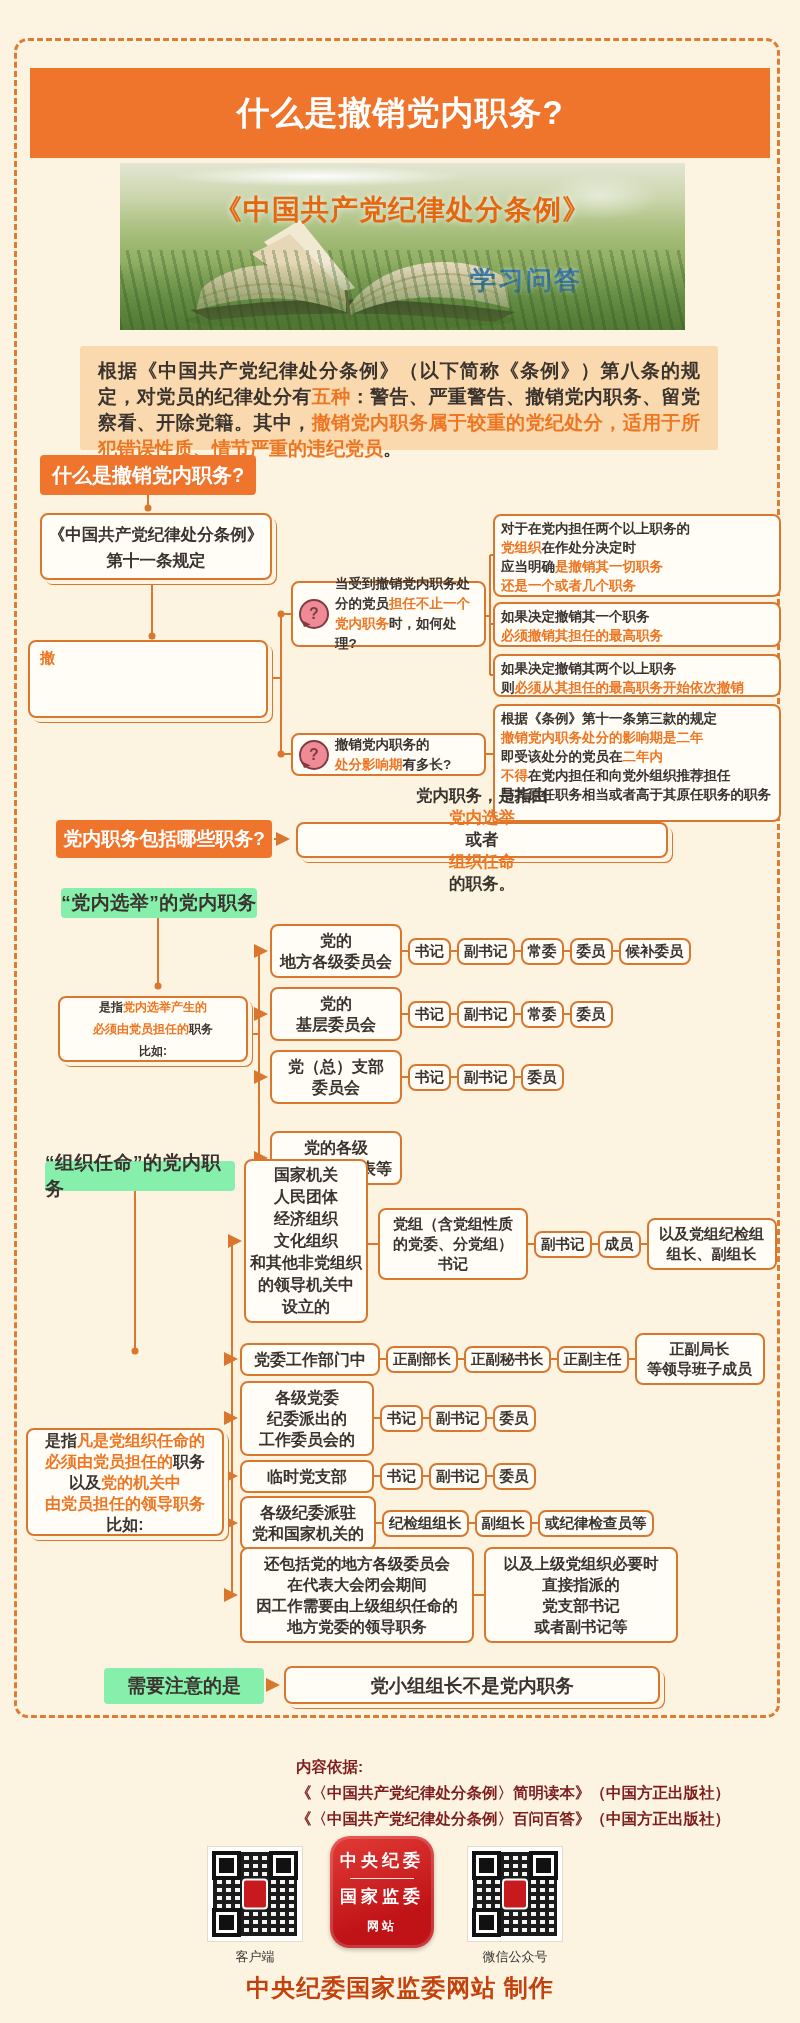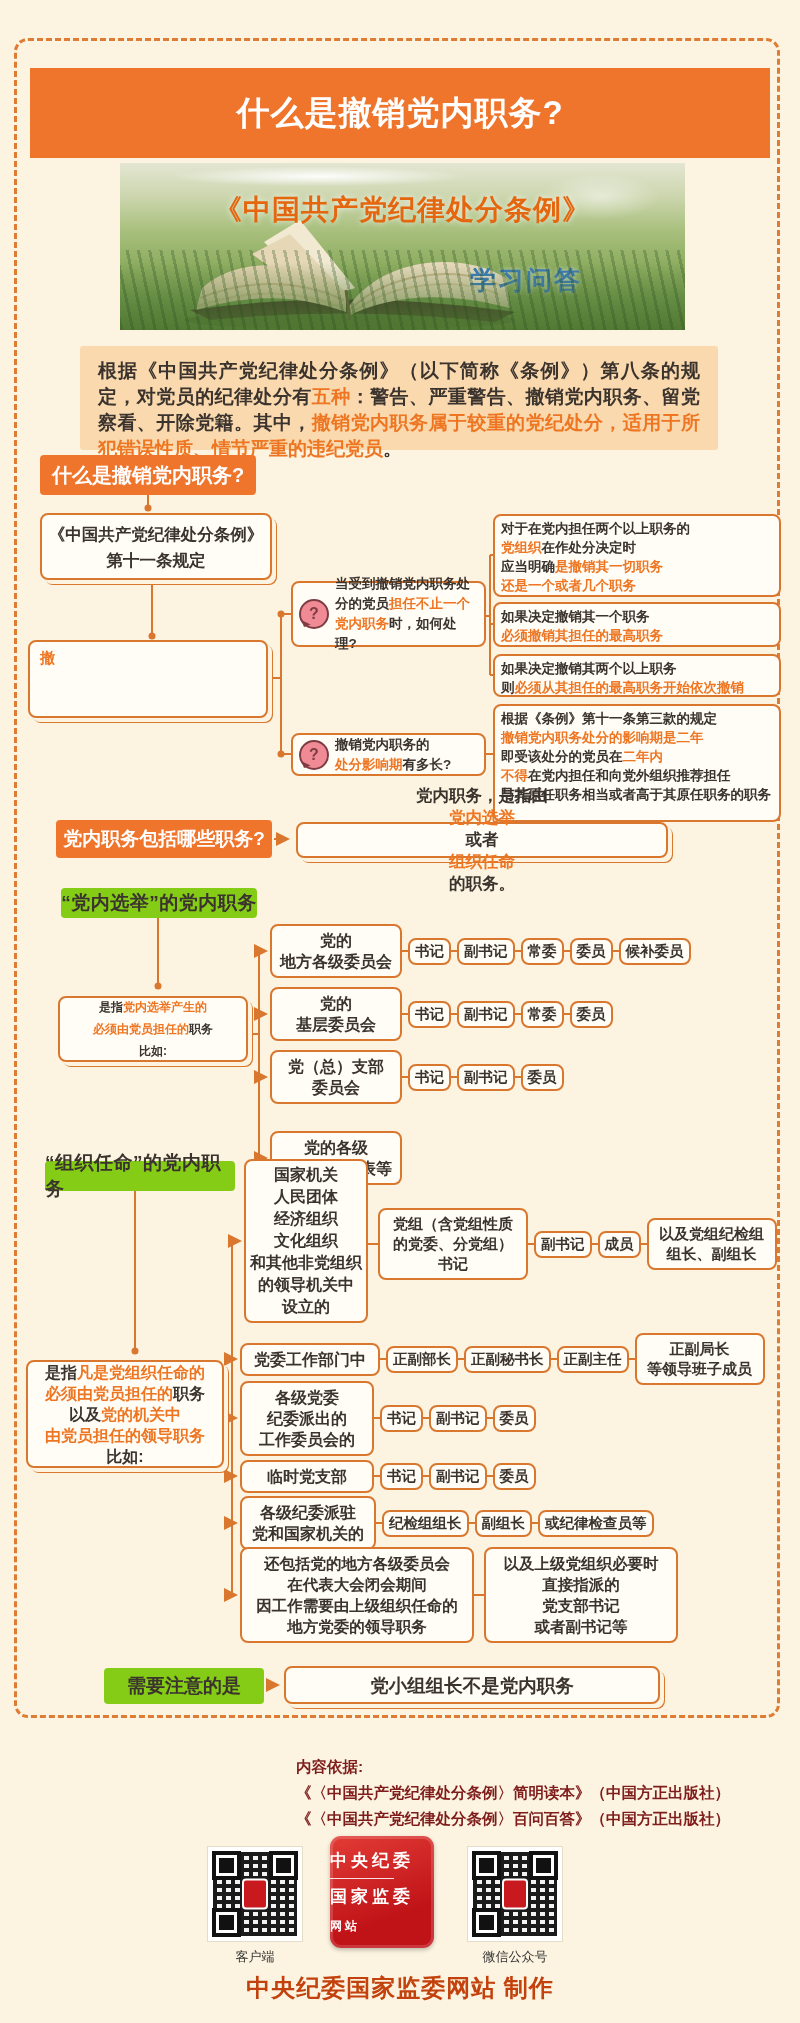--- a/index.html
+++ b/index.html
@@ -5,21 +5,21 @@
   html,body{margin:0;padding:0;background:#fcf4e0;}
   #poster{position:relative;width:800px;height:2023px;background:#fcf4e0;overflow:hidden;
           font-family:"Liberation Sans",sans-serif;font-weight:bold;color:#3b332e;margin-top:8px;}
   .abs{position:absolute;box-sizing:border-box;}
   .frame{border:3px dashed #de7c33;border-radius:14px;z-index:0;}
   .wires{position:absolute;left:0;top:0;z-index:1;}
   .z{z-index:2;}
   .titlebar{background:#f0752c;color:#fff;font-size:33px;letter-spacing:1px;
             display:flex;align-items:center;justify-content:center;}
   .tag{background:#f0752c;color:#fff;border-radius:4px;display:flex;align-items:center;justify-content:center;}
-  .peachtag{background:#84cc16;color:#3b332e;border-radius:4px;display:flex;align-items:center;justify-content:center;}
+  .peachtag{background:#86efac;color:#3b332e;border-radius:4px;display:flex;align-items:center;justify-content:center;}
   .obox{background:#fffdf6;border:2px solid #d9772f;border-radius:8px;}
   .shadowed{box-shadow:4px 4px 0 0 #fcf4e0,5px 5px 0 0 #d9772f;}
   .center{display:flex;flex-direction:column;align-items:center;justify-content:center;text-align:center;}
   .org{color:#ee7623;}
   .introbox{background:#f9d9ad;border-radius:3px;padding:12px 18px;font-size:19px;line-height:26px;text-align:justify;}
   .row{display:flex;align-items:center;}
   .ln{width:6px;height:0;border-top:2px solid #d9772f;flex:none;}
   .ln12{width:10px;}
   .chip{background:#fffdf6;border:2px solid #d9772f;border-radius:8px;padding:2px 5px;
         font-size:14.5px;white-space:nowrap;flex:none;}
@@ -46,22 +46,22 @@
   .srcblock{font-size:15.5px;line-height:26px;color:#7f1d1d;font-weight:bold;}
   .qr{background:#fff;border:1px solid #e5ddc8;}
   .qrpat{position:absolute;inset:5px;
      background:repeating-linear-gradient(0deg,#1b1b1b 0 4px,rgba(0,0,0,0) 4px 8px),
                 repeating-linear-gradient(90deg,#1b1b1b 0 4px,#f3f3f3 4px 9px);}
   .fd{position:absolute;width:21px;height:21px;border:4px solid #111;background:#fff;}
   .fd::after{content:"";position:absolute;inset:3px;background:#111;}
   .qrlogo{position:absolute;left:50%;top:50%;transform:translate(-50%,-50%);
      width:22px;height:27px;background:#c8191f;border-radius:4px;border:2px solid #fff;}
   .qrcap{font-size:13px;font-weight:normal;color:#333;text-align:center;}
-  .badge{background:linear-gradient(160deg,#e23c36 0%,#c01318 70%);border-radius:11px;color:#fff;
-     font-family:"Liberation Serif",serif;display:flex;flex-direction:column;align-items:flex-start;
+  .badge{background:linear-gradient(160deg,#e23c36 0%,#c01318 70%);border-radius:20px;color:#fff;
+     font-family:"Liberation Serif",serif;display:flex;flex-direction:column;align-items:center;
      justify-content:center;box-shadow:inset 0 0 0 3px rgba(255,255,255,.16),0 2px 4px rgba(0,0,0,.25);}
   .badge .b1{font-size:17px;letter-spacing:4px;}
   .badge .rule{width:64px;border-top:1px solid rgba(255,255,255,.85);margin:6px 0;}
   .badge .b3{font-size:12px;letter-spacing:3px;margin-top:10px;}
   .credit{font-size:24px;color:#c2410c;text-align:center;letter-spacing:1px;}
   .hdr{font-size:19px;letter-spacing:.5px;}
 </style>
 </head>
 <body>
 
@@ -319,21 +319,21 @@
         <div>党和国家机关的</div>
       </div>
     <i class="ln"></i>
     <div class="chip">纪检组组长</div>
       <i class="ln"></i>
     <div class="chip">副组长</div>
       <i class="ln"></i>
     <div class="chip">或纪律检查员等</div>
   </div>
 
-  <div class="abs z obox shadowed center" style="left:26px;top:1352px;width:198px;height:108px;font-size:16px;line-height:21px;">
+  <div class="abs z obox shadowed center" style="left:26px;top:1420px;width:198px;height:108px;font-size:16px;line-height:21px;">
       <div><span>是指</span><span class="org">凡是党组织任命的</span></div>
       <div><span class="org">必须由党员担任的</span><span>职务</span></div>
       <div><span>以及</span><span class="org">党的机关中</span></div>
       <div><span class="org">由党员担任的领导职务</span></div>
       <div><span>比如:</span></div>
     </div>
 
   <div class="abs z row" style="left:240px;top:1540px;height:94px;">
     <div class="bbox" style="width:226px;font-size:15.5px;line-height:21px;">
         <div>还包括党的地方各级委员会</div>

